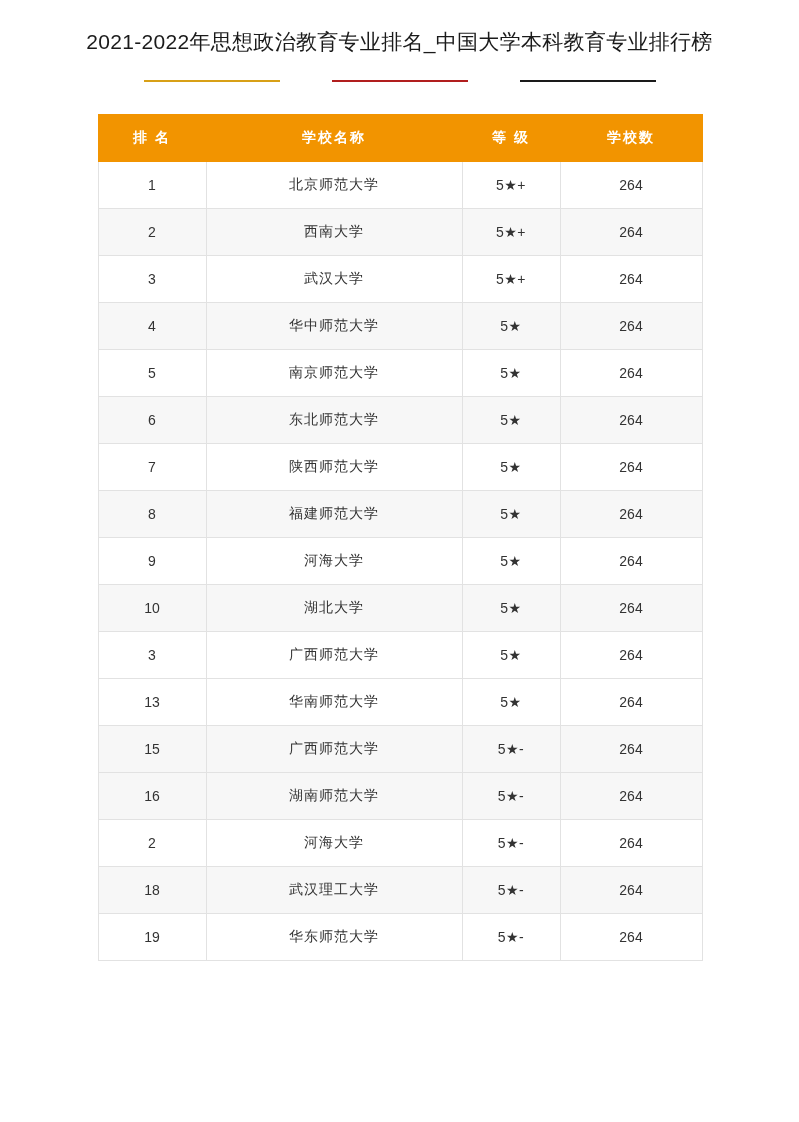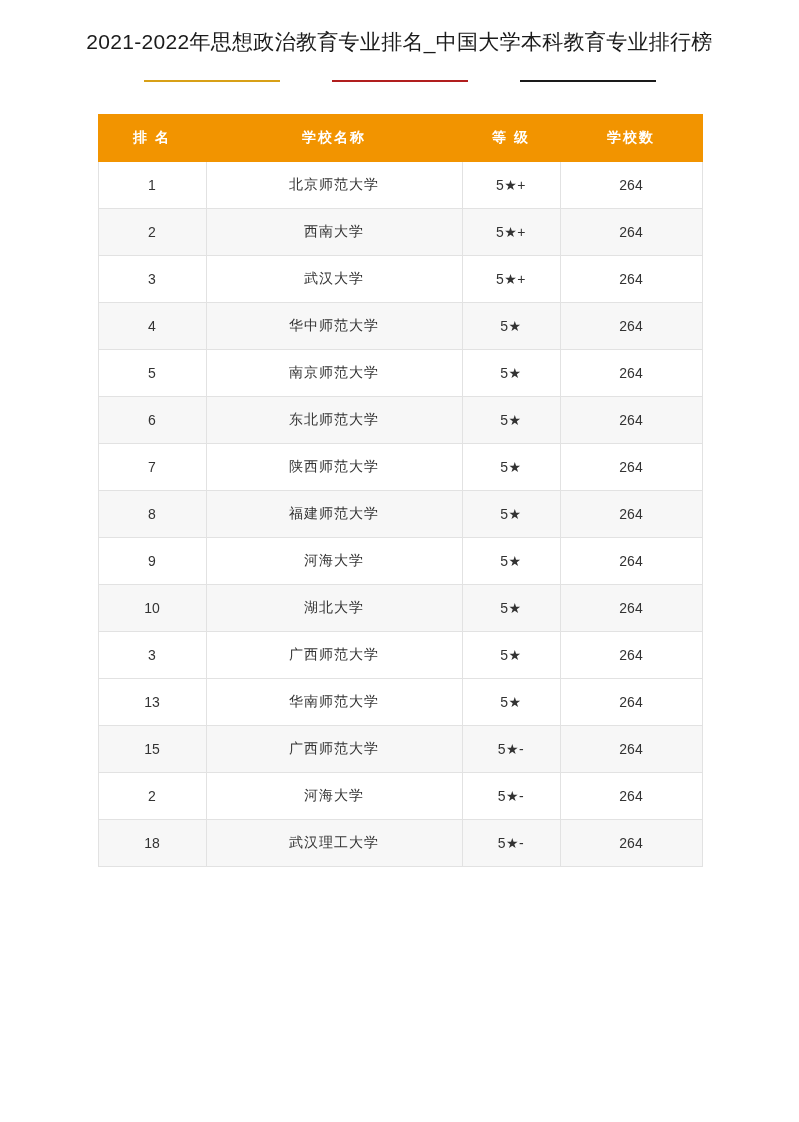--- a/index.html
+++ b/index.html
@@ -192,29 +192,41 @@
             <td class="school">华南师范大学</td>
             <td class="level">5★</td>
             <td class="count">264</td>
           </tr>
           <tr class="alt">
             <td class="rank-num">15</td>
             <td class="school">广西师范大学</td>
             <td class="level">5★-</td>
             <td class="count">264</td>
           </tr>
+          <tr class="alt">
+            <td class="rank-num">16</td>
+            <td class="school">湖南师范大学</td>
+            <td class="level">5★-</td>
+            <td class="count">264</td>
+          </tr>
           <tr>
             <td class="rank-num">2</td>
             <td class="school">河海大学</td>
             <td class="level">5★-</td>
             <td class="count">264</td>
           </tr>
           <tr class="alt">
             <td class="rank-num">18</td>
             <td class="school">武汉理工大学</td>
+            <td class="level">5★-</td>
+            <td class="count">264</td>
+          </tr>
+          <tr>
+            <td class="rank-num">19</td>
+            <td class="school">华东师范大学</td>
             <td class="level">5★-</td>
             <td class="count">264</td>
           </tr>
         </tbody>
     </table>
   </div>
 
 </div>
 
 </body></html>

